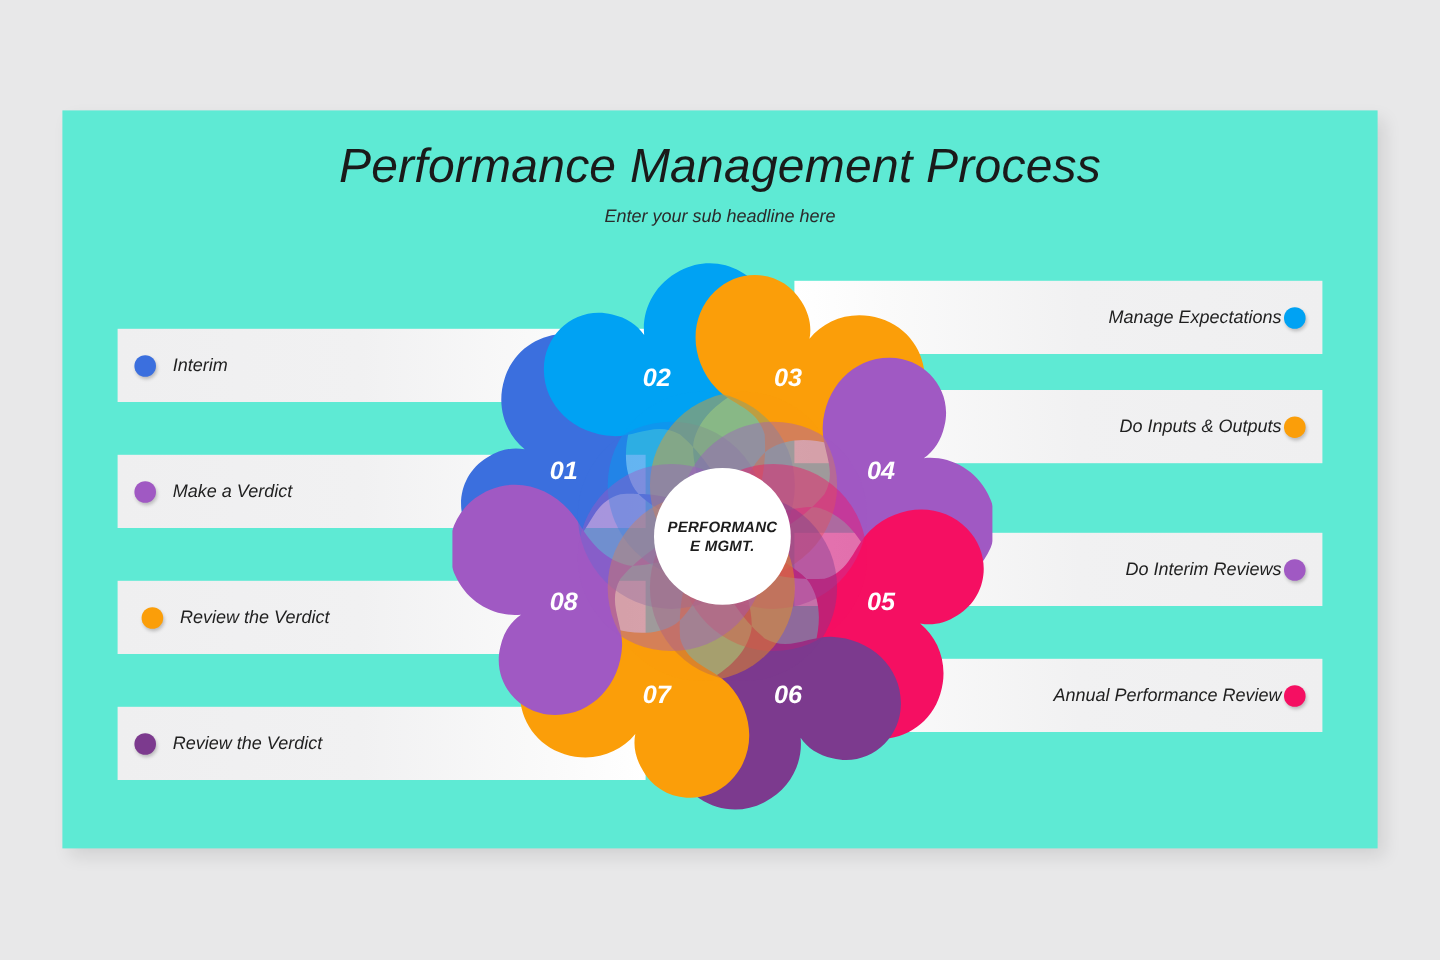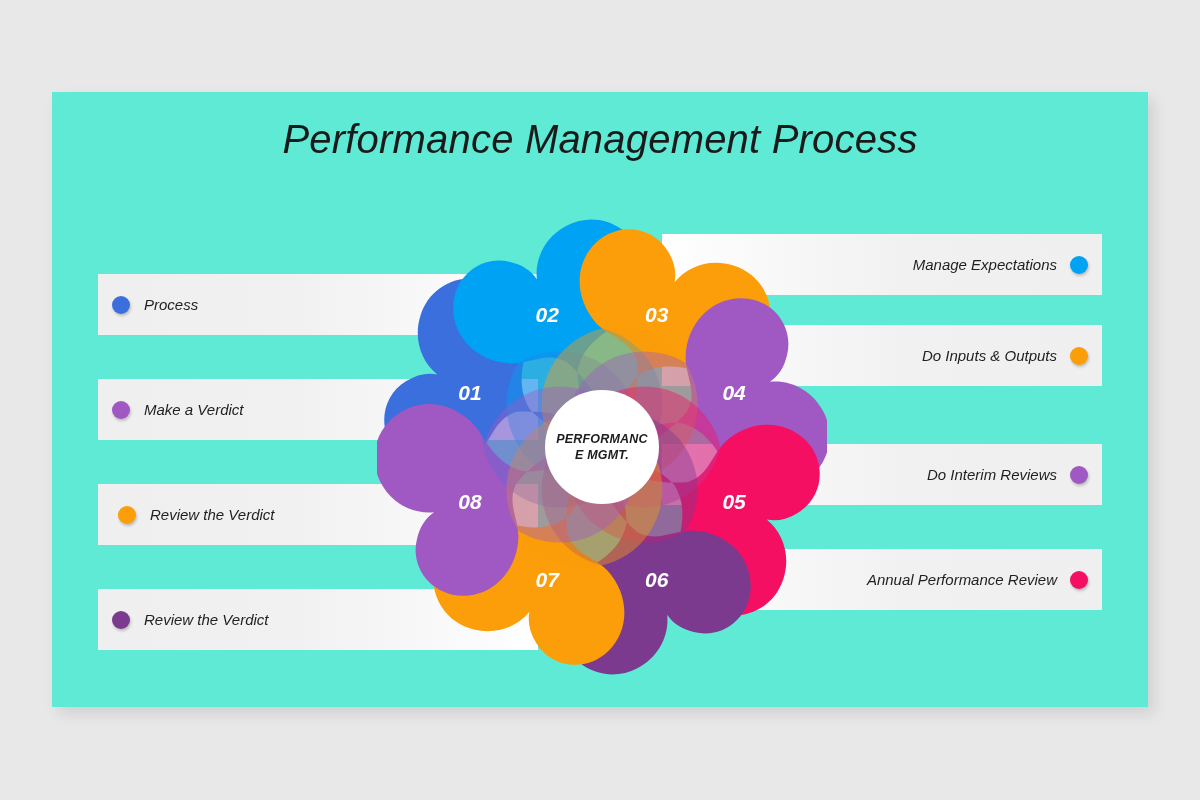--- a/index.html
+++ b/index.html
@@ -73,21 +73,21 @@
     border-radius: 50%;
     flex: 0 0 auto;
     box-shadow: 1px 2px 3px rgba(0,0,0,0.22);
   }
   .legend-text {
     font-size: 15px;
     color: #1f1f1f;
     white-space: nowrap;
   }
   .legend-row.left .legend-text { margin-left: 14px; }
-  .legend-row.right .legend-text { margin-right: 13px; }
+  .legend-row.right .legend-text { margin-right: 2px; }
 
   
   #flower-wrap {
     position: absolute;
     left: 325px;
     top: 105px;
     width: 450px;
     height: 500px;
   }
   #flower-svg { display: block; width: 450px; height: 500px; }
@@ -113,25 +113,26 @@
     letter-spacing: 0.2px;
     word-break: break-all;
   }
 </style>
 </head>
 <body>
 
 <div id="slide-card">
 
   <div id="page-title">Performance Management Process</div>
+  <div id="page-subtitle">Enter your sub headline here</div>
 
   <div id="legend-left-group">
       <div class="legend-row left" style="top: 182px;">
         <span class="legend-dot" style="background: rgb(59, 111, 222);"></span>
-        <span class="legend-text">Process</span>
+        <span class="legend-text">Interim</span>
       </div>
       <div class="legend-row left" style="top: 287px;">
         <span class="legend-dot" style="background: rgb(160, 89, 195);"></span>
         <span class="legend-text">Make a Verdict</span>
       </div>
       <div class="legend-row left" style="top: 392px; padding-left: 20px;">
         <span class="legend-dot" style="background: rgb(251, 158, 9);"></span>
         <span class="legend-text">Review the Verdict</span>
       </div>
       <div class="legend-row left" style="top: 497px;">

